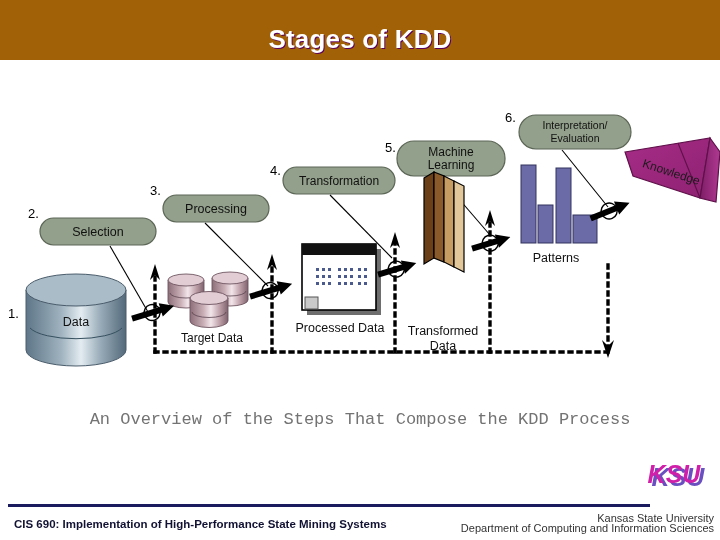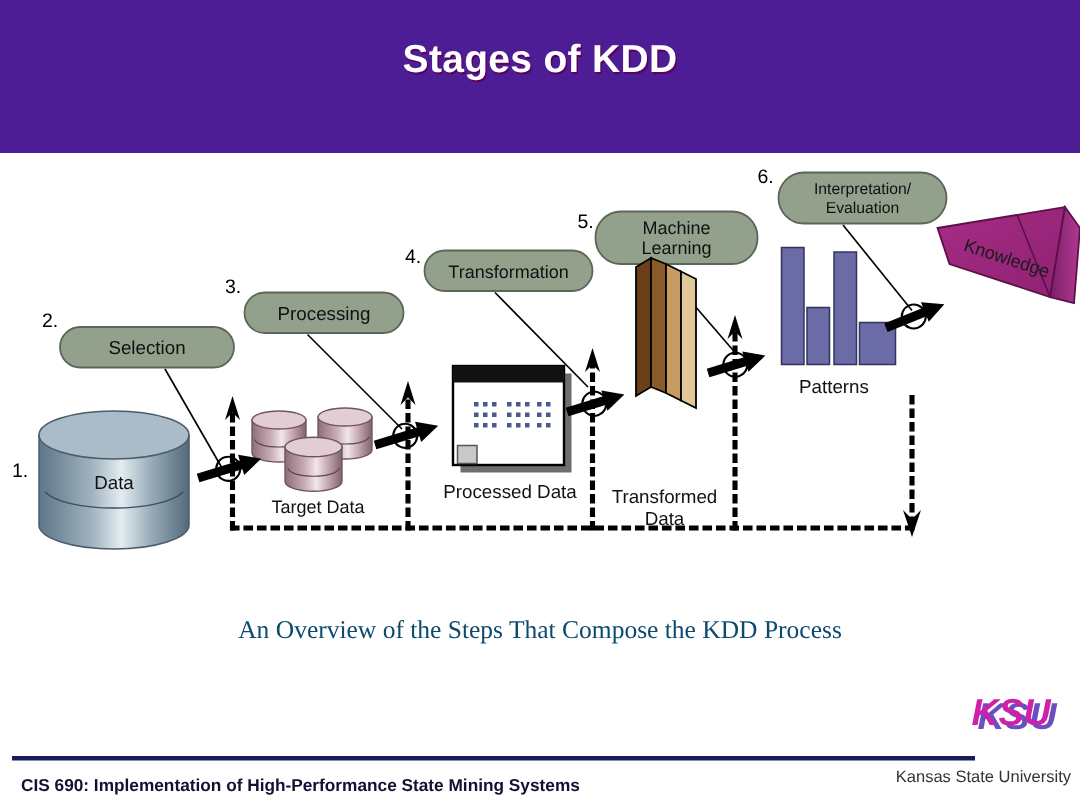--- a/index.html
+++ b/index.html
@@ -5,40 +5,40 @@
 <style>
   html,body{margin:0;padding:0;}
   body{
     width:720px;height:540px;
     background:#ffffff;
     font-family:"Liberation Sans", sans-serif;
     overflow:hidden;position:relative;
   }
   
   #title-banner{
-    position:absolute;left:0;top:0;width:720px;height:102px;
-    background:#4c1d95;
+    position:absolute;left:0;top:0;width:720px;height:60px;
+    background:#a16207;
   }
   #slide-title{
     position:absolute;left:0;top:24px;width:720px;
     text-align:center;color:#ffffff;
     font-size:26px;font-weight:bold;
     letter-spacing:.2px;
     text-shadow:1px 1px 0 #5b005b;
   }
   
   #kdd-diagram{
     position:absolute;left:0;top:90px;width:720px;height:360px;
   }
   #kdd-diagram svg{display:block;}
   
   #diagram-caption{
     position:absolute;left:0;top:410px;width:720px;
-    text-align:center;color:#0c4a6e;
-    font-size:17px;font-family:Liberation Serif, serif;
+    text-align:center;color:#737373;
+    font-size:17px;font-family:Liberation Mono, monospace;
   }
   
   #footer-rule{
     position:absolute;left:8px;top:504px;width:642px;height:3px;
     background:#1a1a5e;
   }
   #footer-left{
     position:absolute;left:14px;top:518px;
     font-size:11.5px;font-weight:bold;color:#111133;
     white-space:nowrap;
@@ -265,13 +265,14 @@
   <svg width="72" height="42" viewBox="0 0 72 42" xmlns="http://www.w3.org/2000/svg">
     <text x="38" y="30" text-anchor="middle" font-family="Liberation Sans, sans-serif" font-size="25" font-weight="bold" font-style="italic" fill="#6A4FC0">KSU</text>
     <text x="34" y="27" text-anchor="middle" font-family="Liberation Sans, sans-serif" font-size="25" font-weight="bold" font-style="italic" fill="#D01FA8">KSU</text>
   </svg>
 </div>
 
 <div id="footer-left">CIS 690: Implementation of High-Performance State Mining Systems</div>
 
 <div id="footer-right">
   <div>Kansas State University</div>
+  <div>Department of Computing and Information Sciences</div>
 </div>
 
 </body></html>

